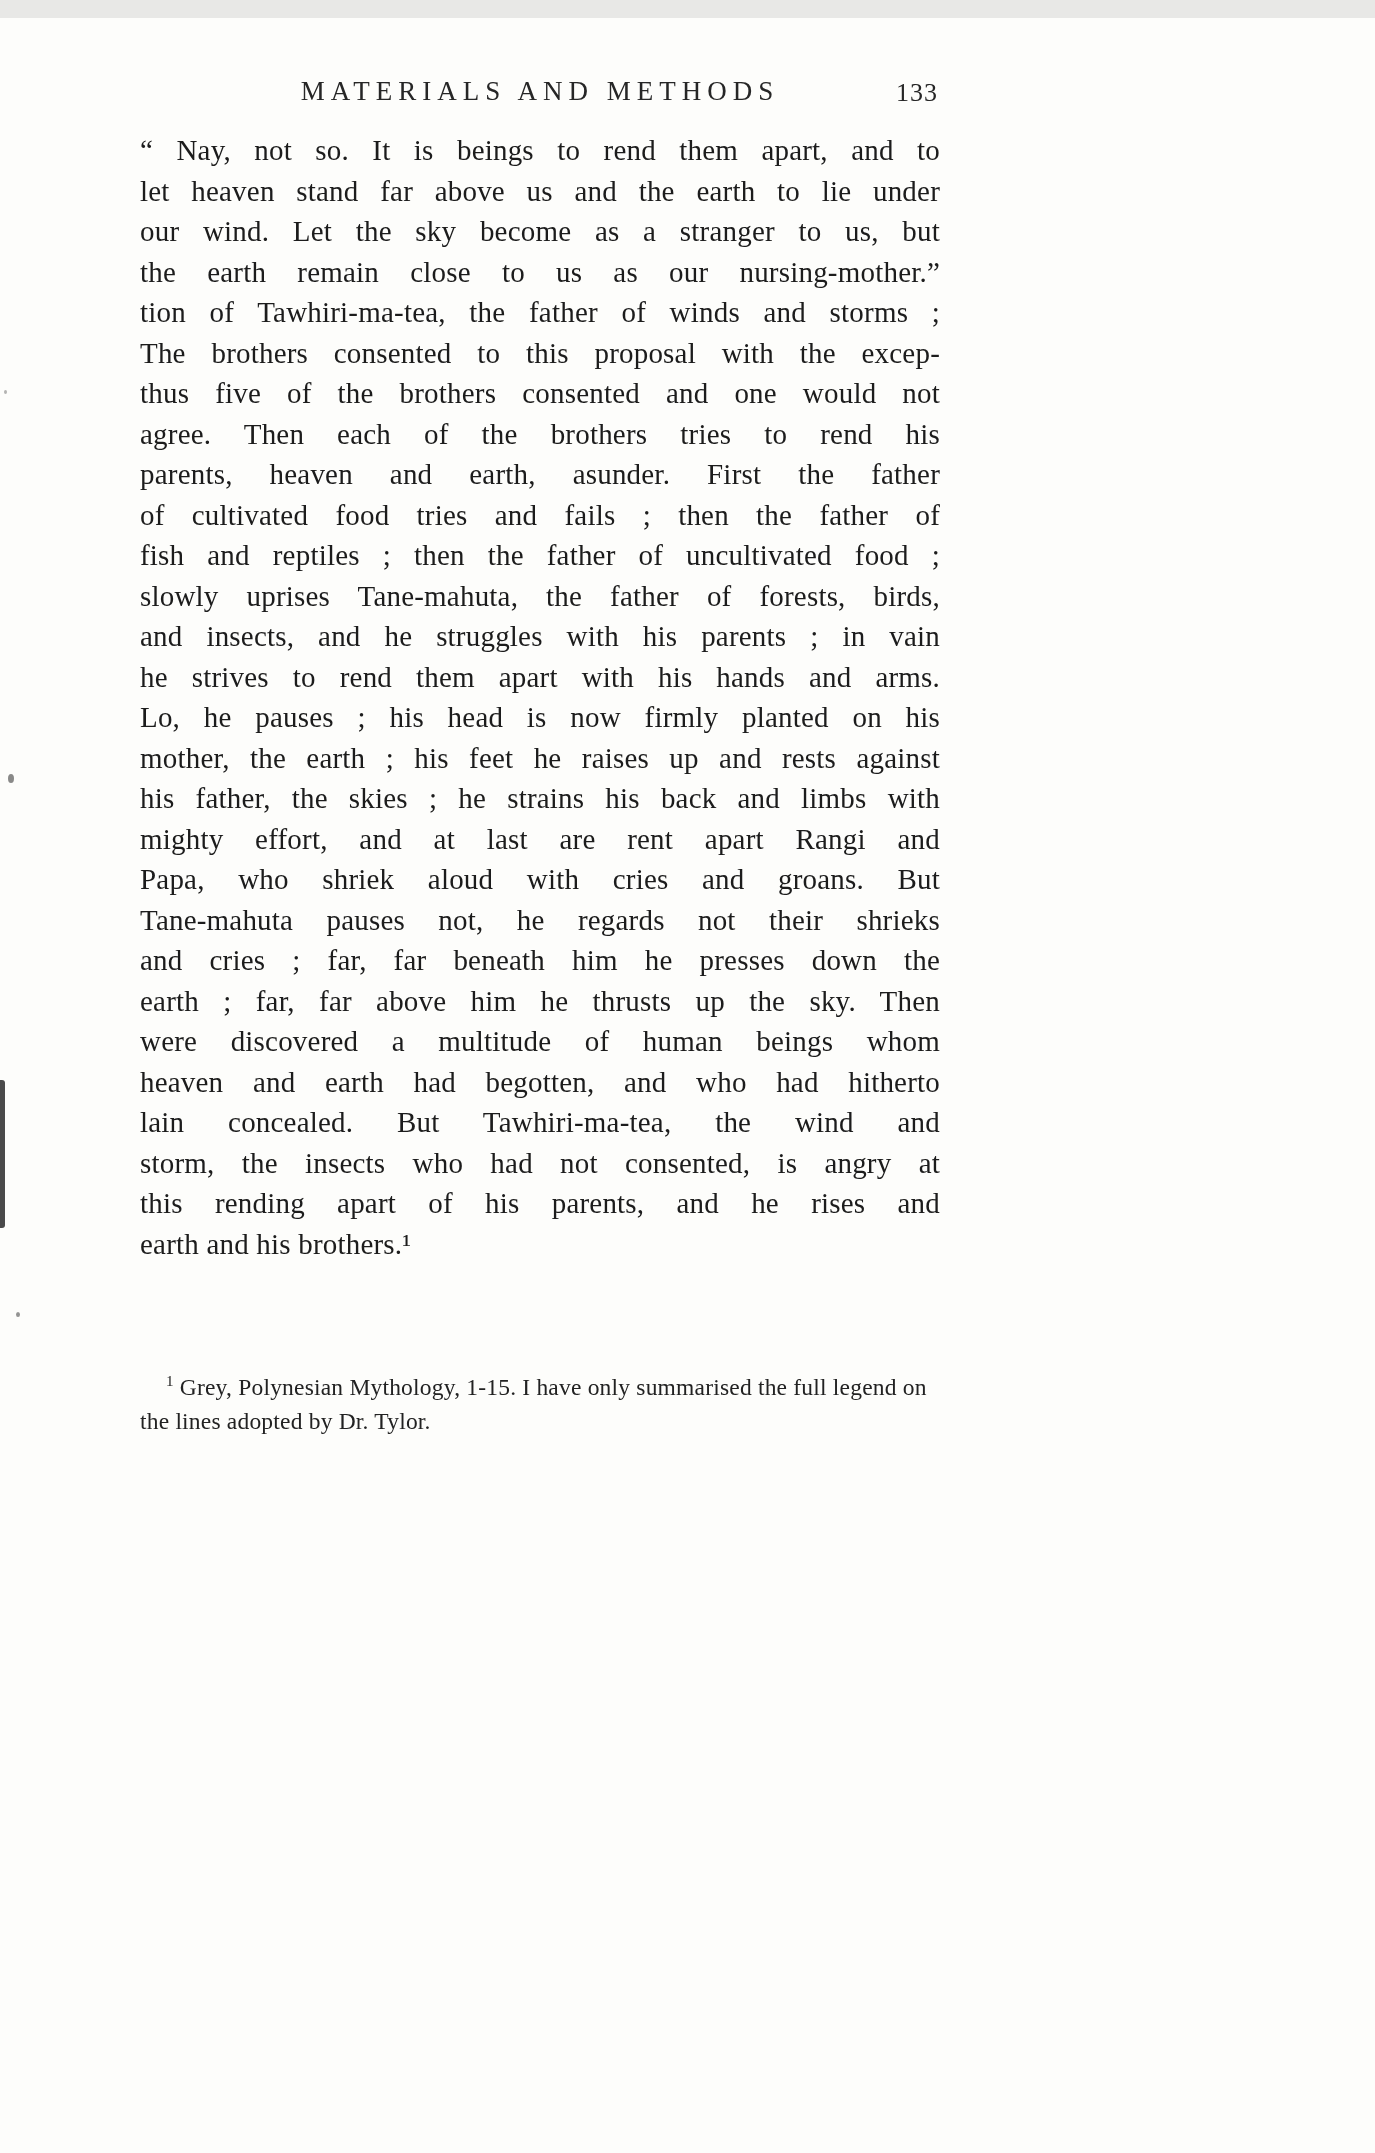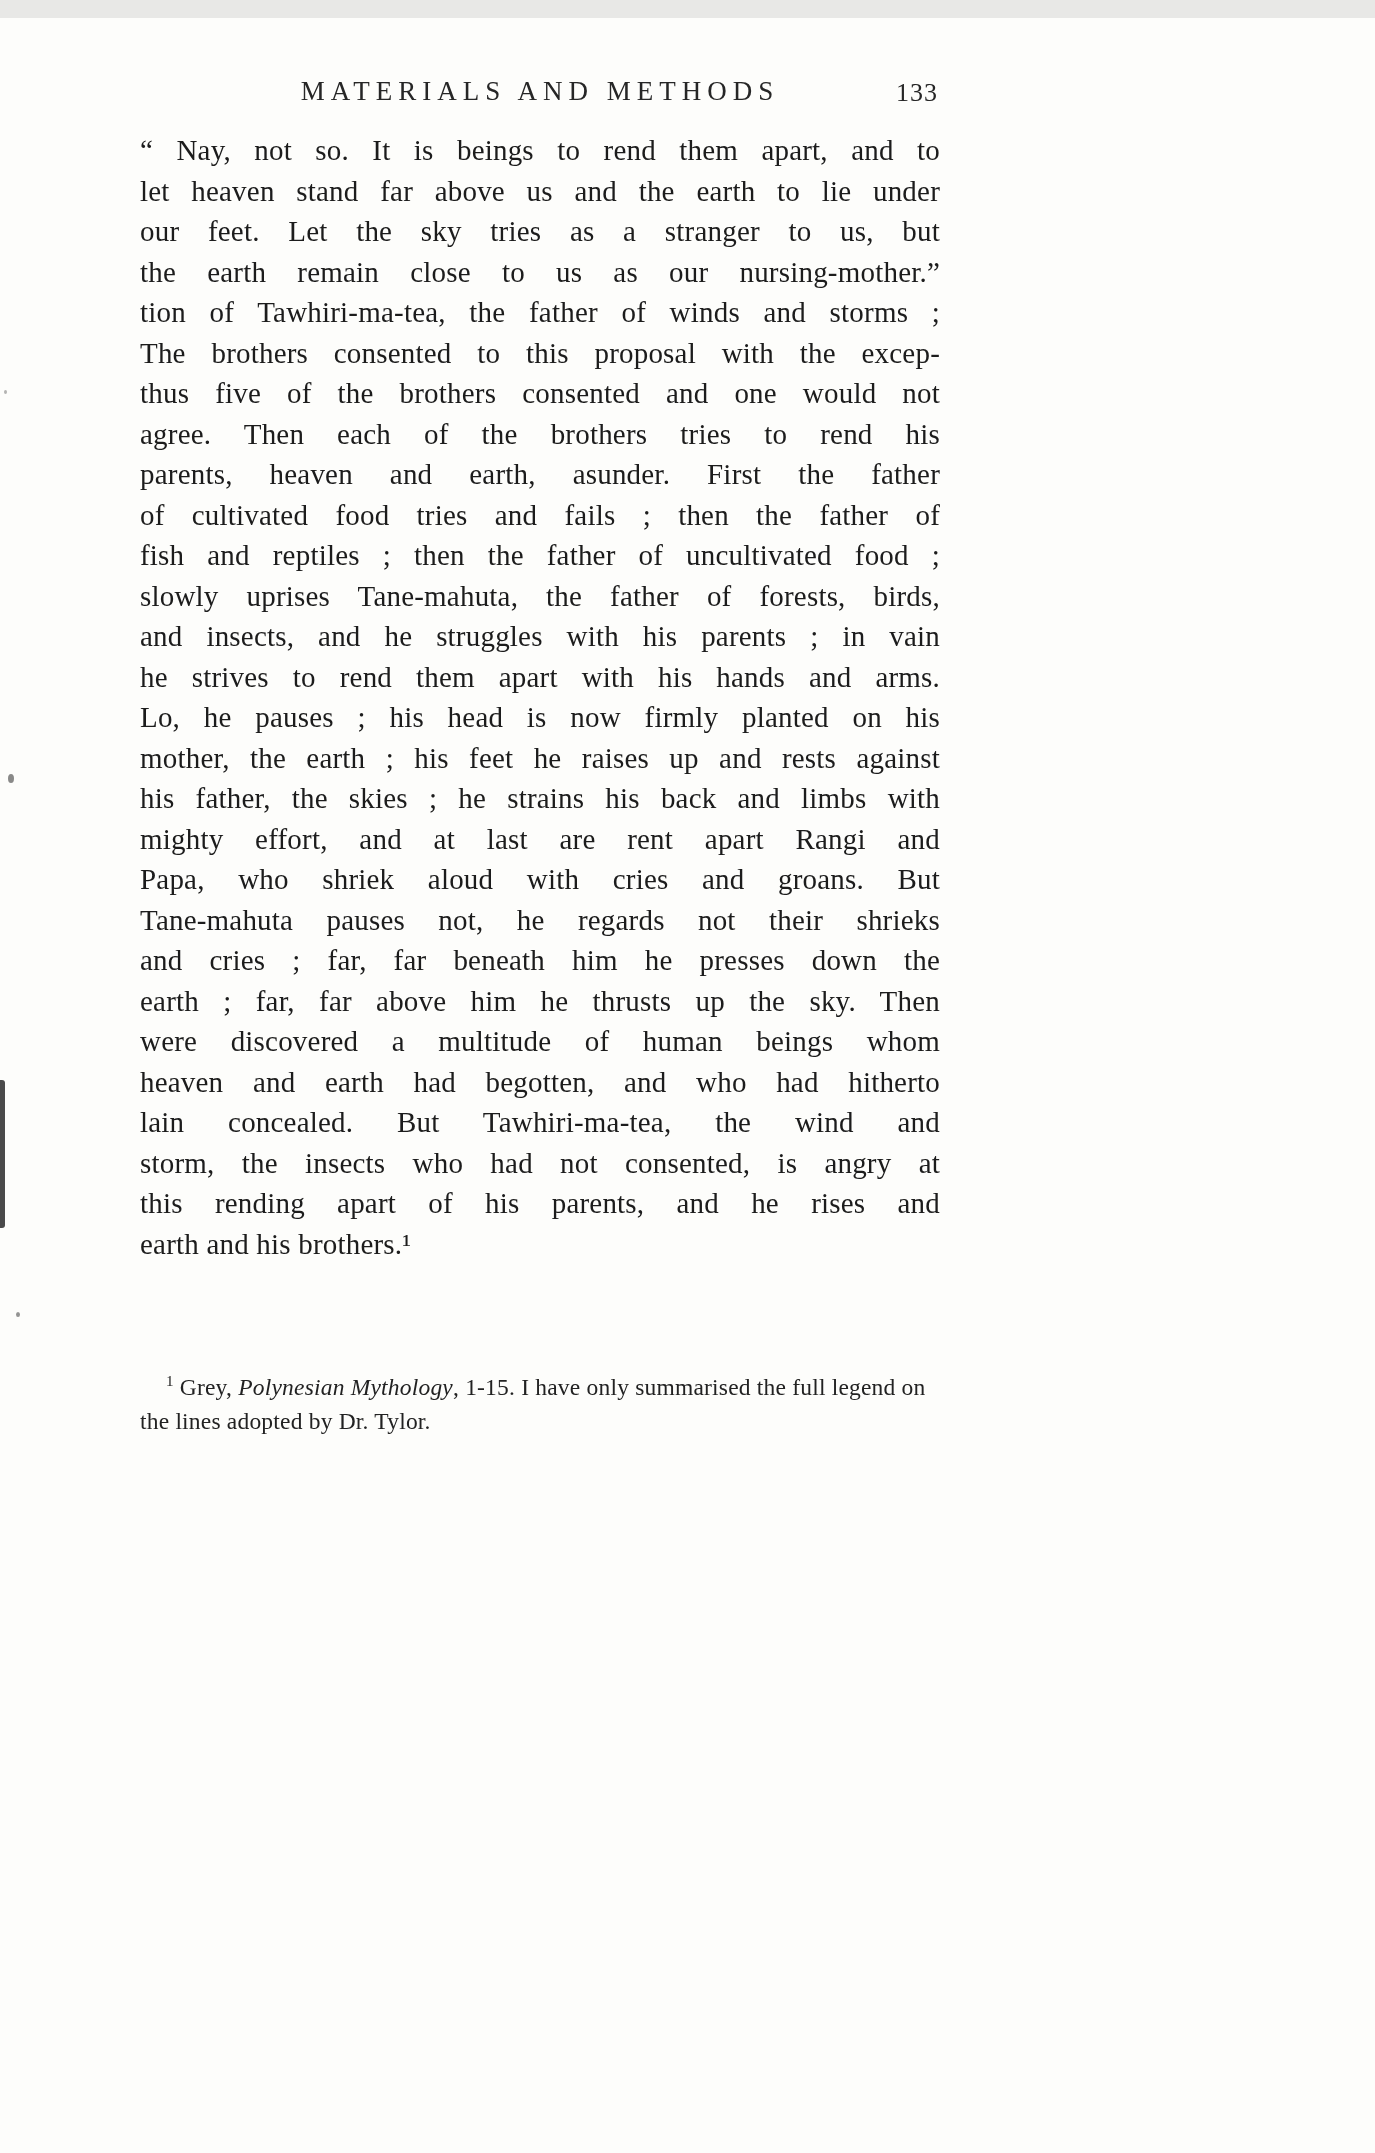--- a/index.html
+++ b/index.html
@@ -70,21 +70,20 @@
     color: #222;
   }
   .footnote-text {
     text-indent: 26px;
   }
   .footnote sup {
     font-size: 15px;
     line-height: 0;
   }
   .footnote .italic {
-    font-style: italic;
   }
   
   .artifact {
     position: absolute;
     background: #2a2a2a;
   }
   .artifact-streak {
     left: 0;
     top: 1062px;
     width: 5px;
@@ -126,21 +125,21 @@
     <div class="running-title">MATERIALS AND METHODS</div>
     <div class="page-number">133</div>
   </div>
 
   <div class="body-text">
 
       <div class="body-line">“ Nay, not so.  It is beings to rend them apart, and to</div>
 
       <div class="body-line">let heaven stand far above us and the earth to lie under</div>
 
-      <div class="body-line">our feet.  Let the sky tries as a stranger to us, but</div>
+      <div class="body-line">our wind.  Let the sky become as a stranger to us, but</div>
 
       <div class="body-line">the earth remain close to us as our nursing-mother.”</div>
 
       <div class="body-line">tion of Tawhiri-ma-tea, the father of winds and storms ;</div>
 
       <div class="body-line">The brothers consented to this proposal with the excep-</div>
 
       <div class="body-line">thus five of the brothers consented and one would not</div>
 
       <div class="body-line">agree.  Then each of the brothers tries to rend his</div>

